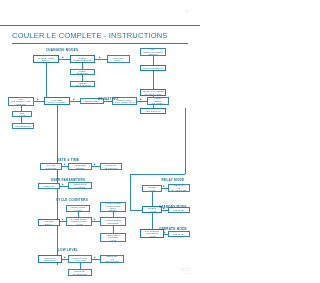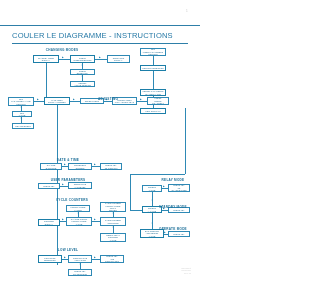--- a/index.html
+++ b/index.html
@@ -119,21 +119,21 @@
   }
 </style>
 </head>
 <body>
 
 <div class="page">
 
   <div class="page-number">1</div>
 
   <div class="title-rule-top"></div>
-  <div class="title">COULER LE DIAGRAMME - INSTRUCTIONS</div>
+  <div class="title">COULER LE COMPLETE - INSTRUCTIONS</div>
   <div class="title-rule-bottom"></div>
 
   <div class="diagram" id="diagram">
       <div class="conn h" style="left: 59px; top: 14px; width: 11px;"></div>
       <div class="conn h" style="left: 95px; top: 14px; width: 12px;"></div>
       <div class="conn v" style="left: 82px; top: 18px; height: 6px;"></div>
       <div class="conn v" style="left: 82px; top: 30px; height: 6px;"></div>
       <div class="conn v" style="left: 46px; top: 18px; height: 34px;"></div>
       <div class="conn v" style="left: 153px; top: 11px; height: 9px;"></div>
       <div class="conn v" style="left: 153px; top: 26px; height: 18px;"></div>

